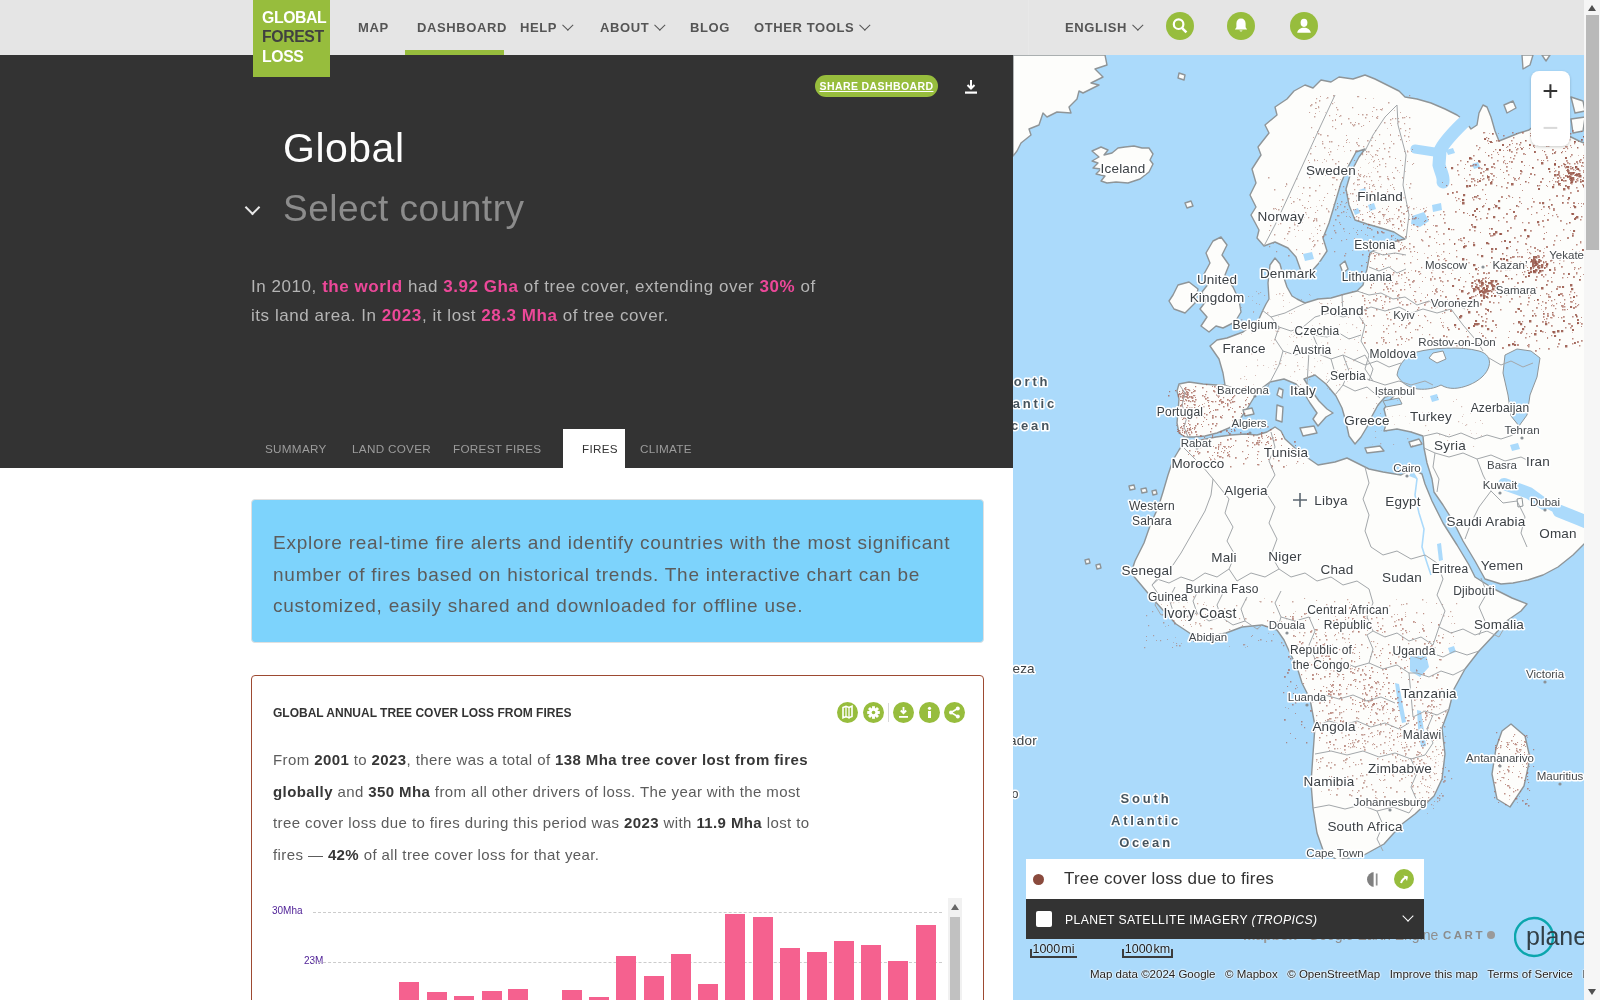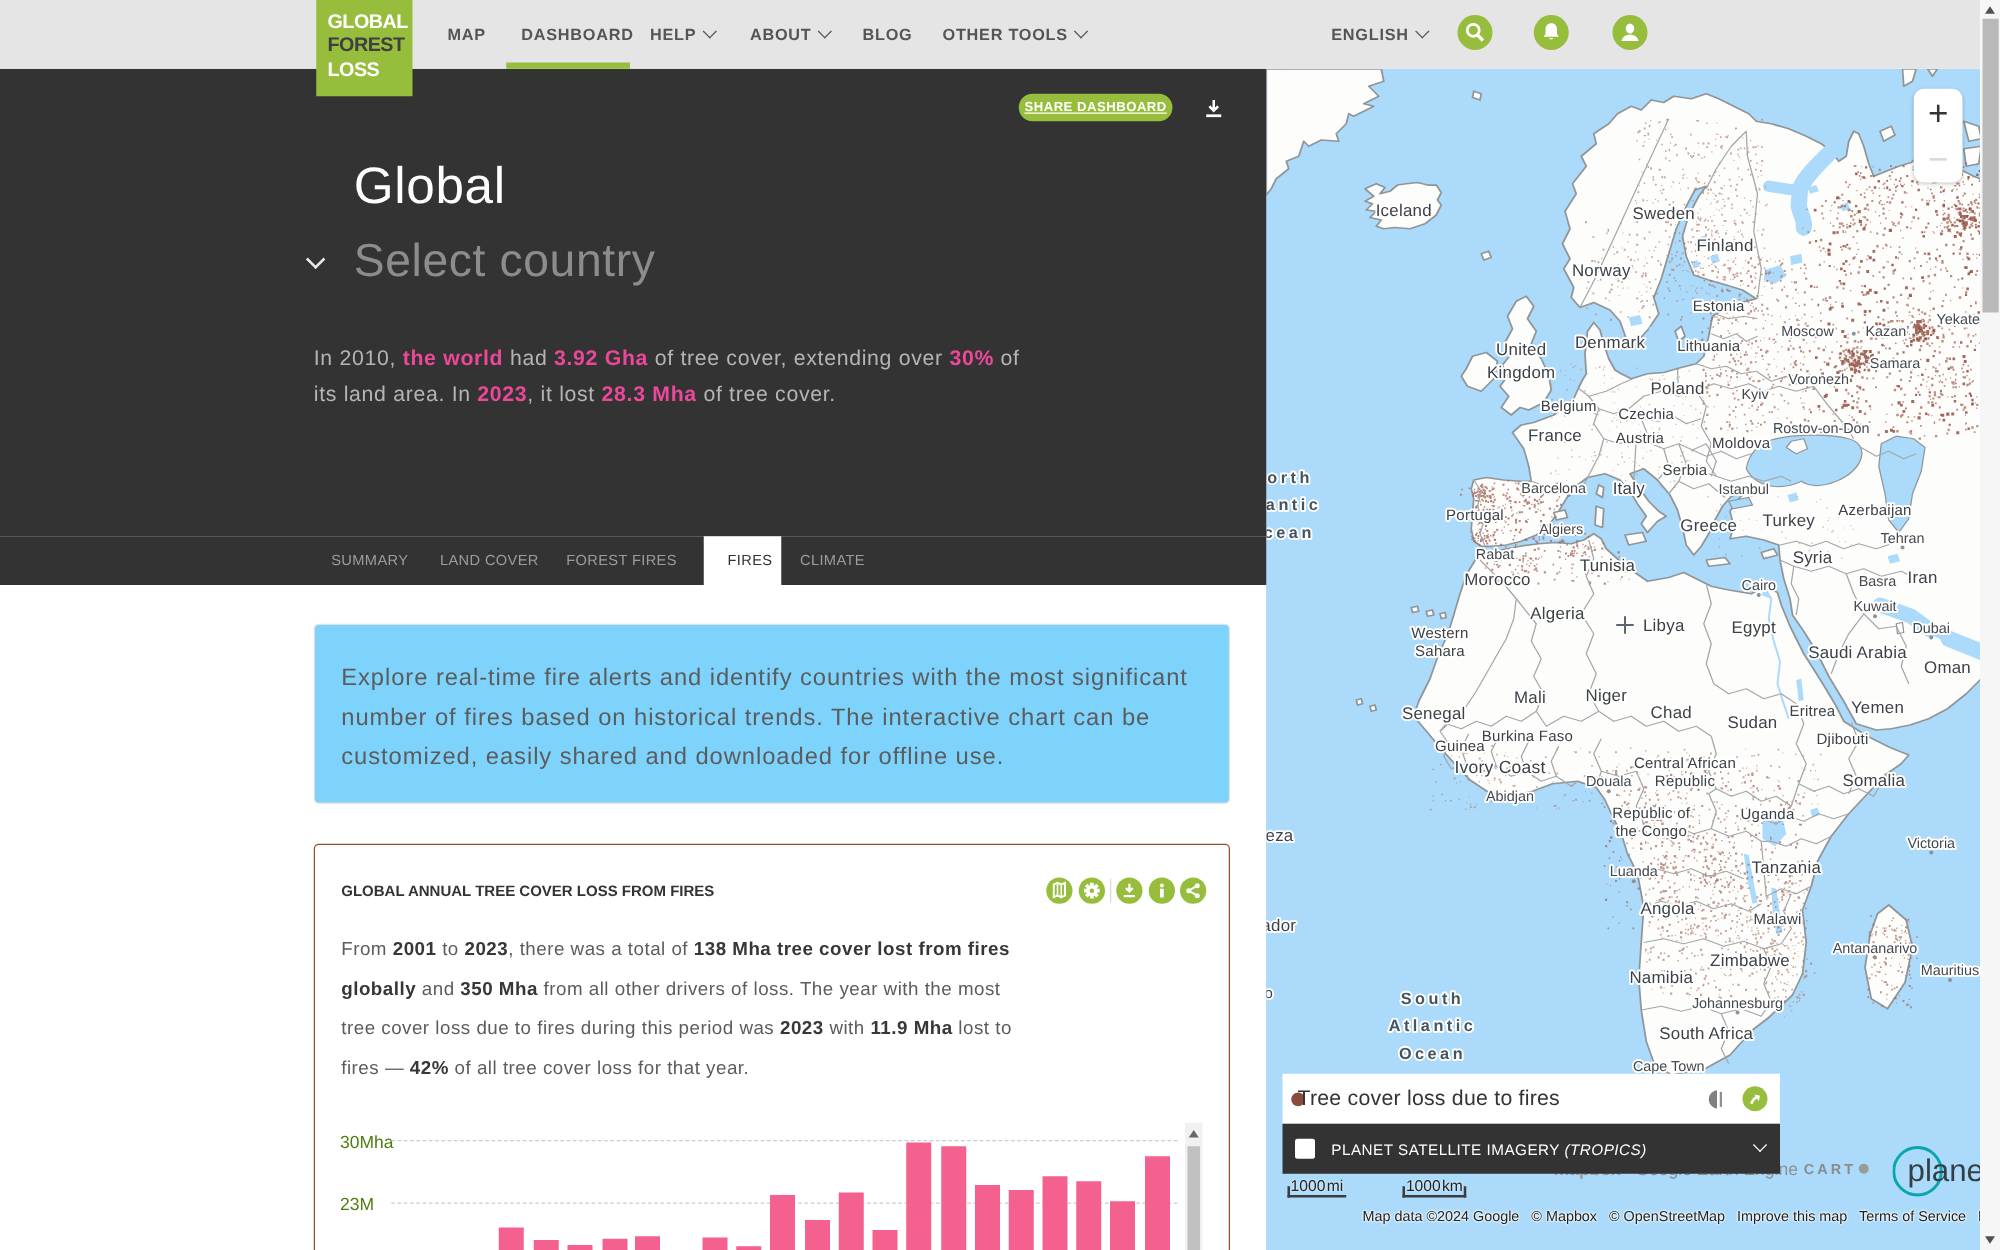--- a/index.html
+++ b/index.html
@@ -36,31 +36,31 @@
 #card1 p { margin:27px 21px; font-size:19px; line-height:31.6px; color:#5c5c5c; letter-spacing:0.75px; }
 #card2 { position:absolute; left:251px; top:675px; width:733px; height:331px; background:#fff; border:1px solid #9d4a32; border-radius:4px; z-index:4; }
 #c2title { position:absolute; left:21px; top:30px; font-size:12px; font-weight:bold; color:#333; letter-spacing:0px; }
 #c2text { position:absolute; left:21px; top:68px; font-size:15px; line-height:31.6px; color:#5c5c5c; letter-spacing:0.4px; }
 #c2text b { color:#373737; }
 .cicon { position:absolute; top:26px; width:21px; height:21px; border-radius:50%; background:#97bd3d; }
 #cicodiv { position:absolute; left:636px; top:27px; width:1px; height:19px; background:#d8d8d8; }
 
 
 .gridline { position:absolute; border-top:1.5px dashed #ccc; width:629px; left:61px; }
-.glabel { position:absolute; left:20px; font-size:14px; color:#4d7c0f; }
+.glabel { position:absolute; left:20px; font-size:10px; color:#4c1d95; }
 .bar { position:absolute; background:#f5618f; width:20px; }
 #chartscroll { position:absolute; left:696px; top:222px; width:14px; height:109px; background:#f1f1f1; }
 #chartthumb { position:absolute; left:698px; top:241px; width:10px; height:90px; background:#c1c1c1; }
 
 
 #map { position:absolute; left:1013px; top:55px; width:587px; height:945px; background:#a5d5f5; z-index:3; overflow:hidden; }
 #zoomctl { position:absolute; left:518px; top:16px; width:39px; height:75px; background:#fff; border-radius:8px; box-shadow:0 1px 3px rgba(0,0,0,0.2); }
 #legend { position:absolute; left:13px; top:804px; width:398px; height:40px; background:#fff; z-index:8; }
 #legend .dot { position:absolute; left:7px; top:15px; width:11px; height:11px; border-radius:50%; background:#8a4a3d; }
-#legend .txt { position:absolute; left:12px; top:10px; font-size:17px; letter-spacing:0.2px; color:#333; }
+#legend .txt { position:absolute; left:38px; top:10px; font-size:17px; letter-spacing:0.2px; color:#333; }
 #planetbar { position:absolute; left:13px; top:844px; width:398px; height:40px; background:#333; z-index:8; }
 #planetbar .cb { position:absolute; left:10px; top:12px; width:16px; height:16px; background:#fff; border-radius:2px; }
 #planetbar .txt { position:absolute; left:39px; top:14px; font-size:12.2px; color:#fff; letter-spacing:0.4px; }
 #attrib { position:absolute; left:77px; top:913px; width:510px; font-size:11.5px; color:#222; z-index:7; text-shadow:0 0 2px #fff, 0 0 2px #fff, 0 0 2px #fff; white-space:nowrap; }
 #scale1 { position:absolute; left:17px; top:887px; font-size:12.5px; color:#222; z-index:7; text-shadow:0 0 2px #fff;}
 
 
 #sbar { position:absolute; right:0; top:0; width:16px; height:1000px; background:#f6f6f6; z-index:50; }
 #sthumb { position:absolute; right:1px; top:15px; width:13px; height:235px; background:#b9b9b9; z-index:51; }
 </style>
@@ -158,21 +158,21 @@
             <circle cx="13.8" cy="14.5" r="2"></circle>
           </g>
           <g stroke="#fff" stroke-width="1.5">
             <line x1="7" y1="10.5" x2="13.8" y2="6.5"></line>
             <line x1="7" y1="10.5" x2="13.8" y2="14.5"></line>
           </g>
         </svg></div>
     <div id="c2text">From <b>2001</b> to <b>2023</b>, there was a total of <b>138 Mha tree cover lost from fires</b><br><b>globally</b> and <b>350 Mha</b> from all other drivers of loss. The year with the most<br>tree cover loss due to fires during this period was <b>2023</b> with <b>11.9 Mha</b> lost to<br>fires — <b>42%</b> of all tree cover loss for that year.</div>
     <div class="glabel" style="top:229px;">30Mha</div>
     <div class="gridline" style="top:236px;"></div>
-    <div class="glabel" style="top:279px;">23M</div>
+    <div class="glabel" style="top:279px;margin-left:32px;">23M</div>
     <div class="gridline" style="top:286px;"></div>
     <div class="bar" style="left:147px;top:306px;height:24px;"></div>
       <div class="bar" style="left:175px;top:316px;height:14px;"></div>
       <div class="bar" style="left:202px;top:320px;height:10px;"></div>
       <div class="bar" style="left:230px;top:315px;height:15px;"></div>
       <div class="bar" style="left:256px;top:313px;height:17px;"></div>
       <div class="bar" style="left:310px;top:314px;height:16px;"></div>
       <div class="bar" style="left:337px;top:321px;height:9px;"></div>
       <div class="bar" style="left:364px;top:280px;height:50px;"></div>
       <div class="bar" style="left:392px;top:300px;height:30px;"></div>

